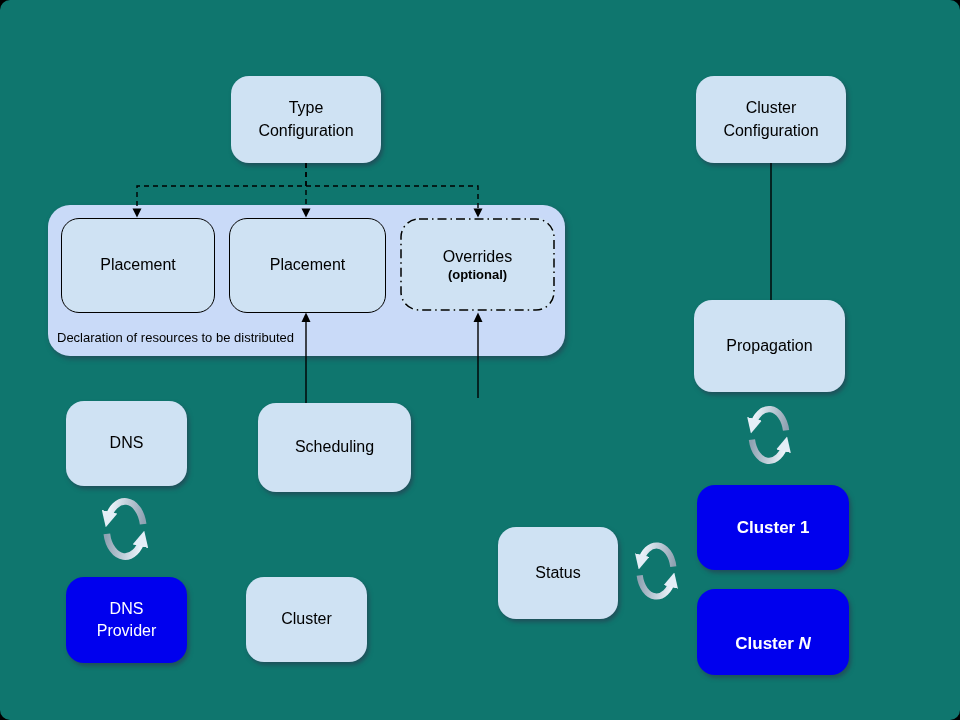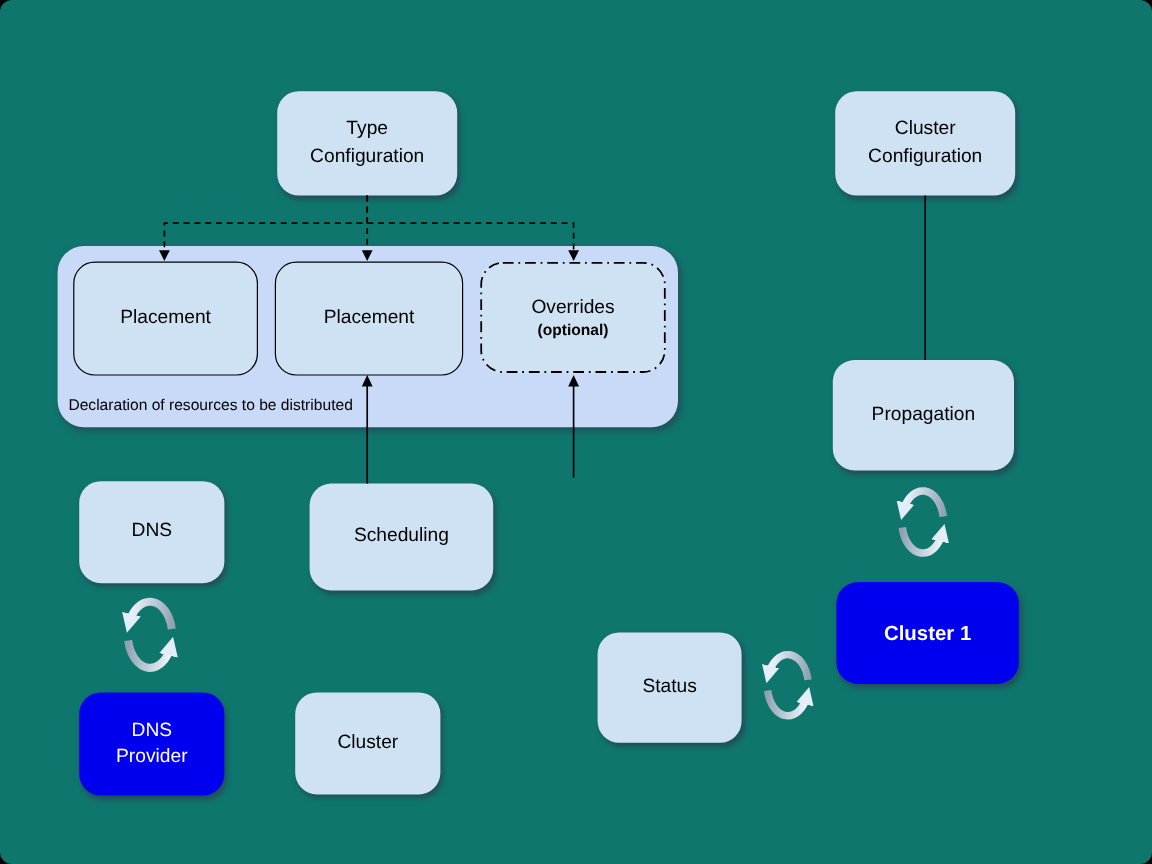--- a/index.html
+++ b/index.html
@@ -85,20 +85,25 @@
 Provider</div>
 
   <div class="box light node" style="left:246px; top:577px; width:121px; height:85px;">Cluster</div>
 
   <div class="box light node" style="left:498px; top:527px; width:120px; height:92px;">Status</div>
 
   <div class="box light node" style="left:694px; top:300px; width:151px; height:92px;">Propagation</div>
 
   <div class="box blue bold node" style="left:697px; top:485px; width:152px; height:85px;">Cluster 1</div>
 
+  <div class="box blue bold node" style="left:697px; top:589px; width:152px; height:86px;">
+    <span style="display:inline">
+      <span>Cluster</span><span class="it">N</span>
+    </span>
+  </div>
 
   <svg class="icon" style="left:96px; top:489px;" width="58" height="80" viewBox="0 0 56 78">
       <use href="#syncShape"></use>
     </svg>
 
   <svg class="icon" style="left:742px; top:397px;" width="54" height="76" viewBox="0 0 56 78">
       <use href="#syncShape"></use>
     </svg>
 
   <svg class="icon" style="left:629px; top:534px;" width="55" height="74" viewBox="0 0 56 78">

